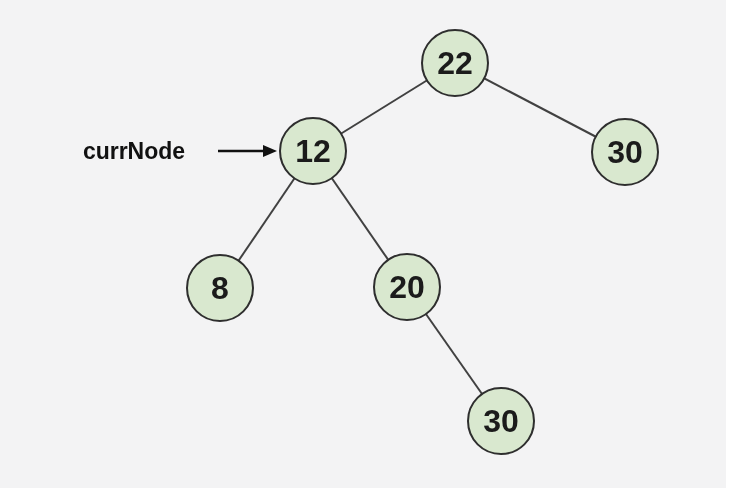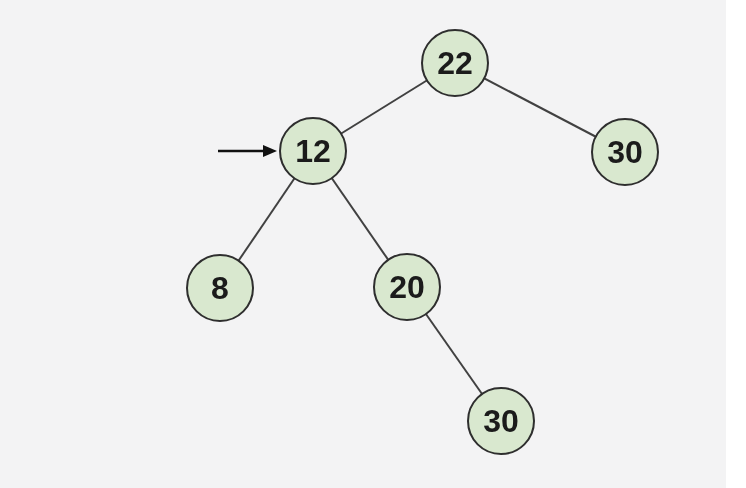--- a/index.html
+++ b/index.html
@@ -49,13 +49,14 @@
       <text x="313" y="151" text-anchor="middle" dominant-baseline="central" fill="#1b1b1b" font-size="32" class="node-value-text">12</text>
       <circle cx="625" cy="152" r="33" fill="#d9e8cf" stroke="#2e2e2e" stroke-width="2"></circle>
       <text x="625" y="152" text-anchor="middle" dominant-baseline="central" fill="#1b1b1b" font-size="32" class="node-value-text">30</text>
       <circle cx="220" cy="288" r="33" fill="#d9e8cf" stroke="#2e2e2e" stroke-width="2"></circle>
       <text x="220" y="288" text-anchor="middle" dominant-baseline="central" fill="#1b1b1b" font-size="32" class="node-value-text">8</text>
       <circle cx="407" cy="287" r="33" fill="#d9e8cf" stroke="#2e2e2e" stroke-width="2"></circle>
       <text x="407" y="287" text-anchor="middle" dominant-baseline="central" fill="#1b1b1b" font-size="32" class="node-value-text">20</text>
       <circle cx="501" cy="421" r="33" fill="#d9e8cf" stroke="#2e2e2e" stroke-width="2"></circle>
       <text x="501" y="421" text-anchor="middle" dominant-baseline="central" fill="#1b1b1b" font-size="32" class="node-value-text">30</text>
     </svg>
+  <div class="currnode-label" style="left: 134px; top: 151px; font-size: 23px; color: rgb(17, 17, 17);">currNode</div>
 </div>
 
 </body></html>

